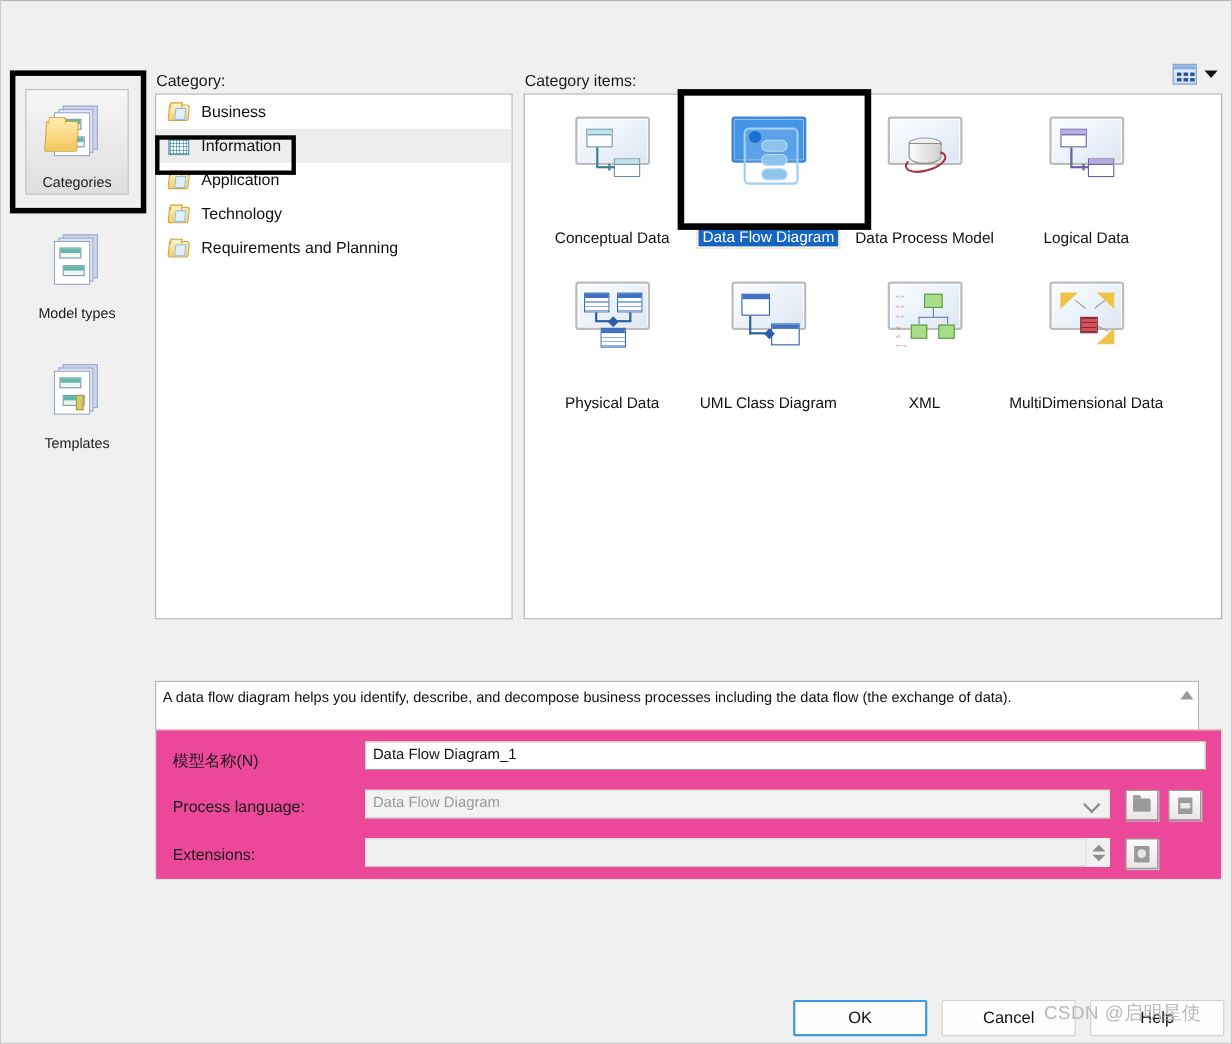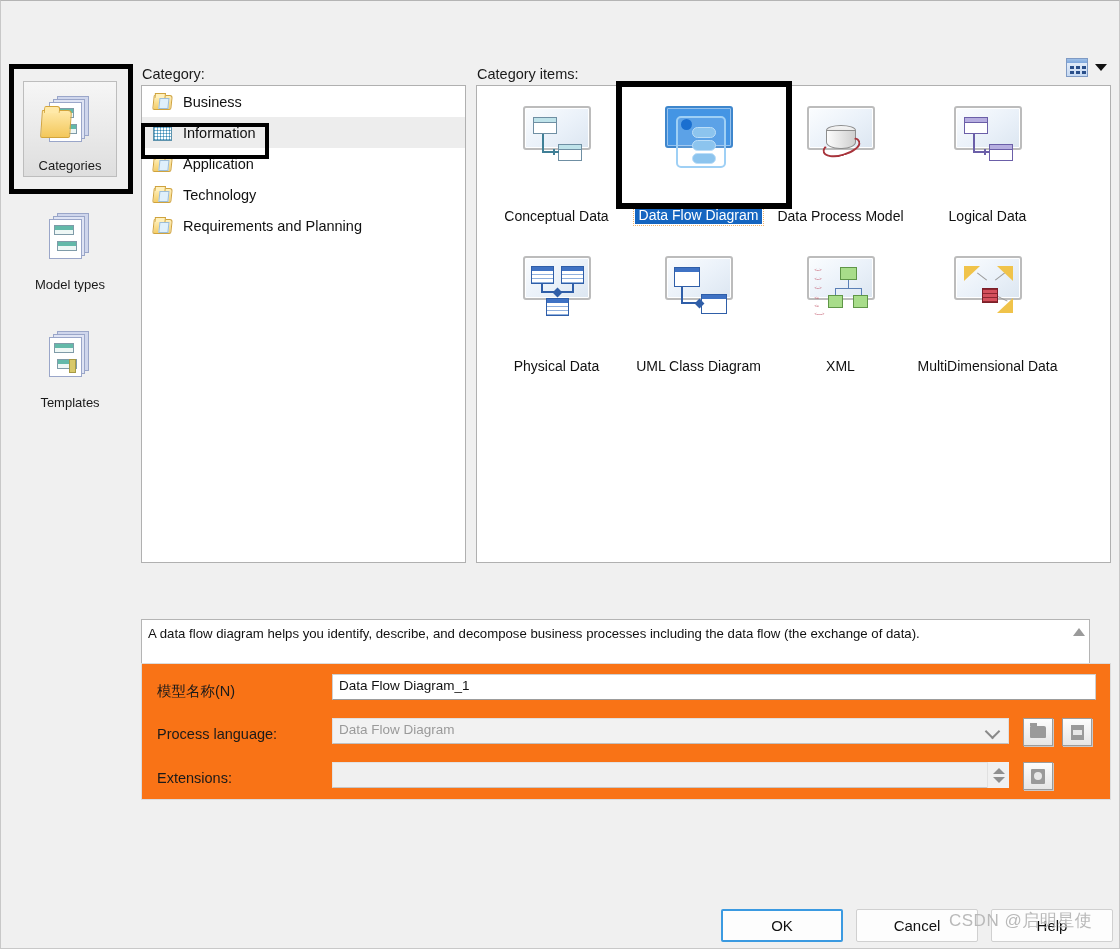--- a/index.html
+++ b/index.html
@@ -209,21 +209,21 @@
     font-size: 13.2px; color: #111; line-height: 17px;
   }
   #desc-scroll { position: absolute; right: 0; top: 0; width: 20px; height: 61px; background: #fff; }
   .sc-arrow { position: absolute; left: 4px; width: 0; height: 0; border-left: 6px solid transparent; border-right: 6px solid transparent; }
   .sc-arrow.up { top: 8px; border-bottom: 8px solid #9a9a9a; }
   .sc-arrow.down { bottom: 8px; border-top: 8px solid #9a9a9a; }
 
   
   #form-group {
     position: absolute; left: 140px; top: 662px; width: 970px; height: 137px;
-    border: 1px solid #dcdcdc; background: #f97316;
+    border: 1px solid #dcdcdc; background: #ec4899;
   }
   .form-label { position: absolute; font-size: 14.5px; color: #1a1a1a; }
   #lbl-name { left: 15px; top: 18px; }
   #lbl-proc { left: 15px; top: 62px; }
   #lbl-ext  { left: 15px; top: 106px; }
 
   .field {
     position: absolute; height: 26px; background: #fff;
     border: 1px solid #cfcfcf; border-bottom: 1px solid #9c9c9c;
     font-size: 13.5px; color: #111; padding: 3px 6px 0 6px;

